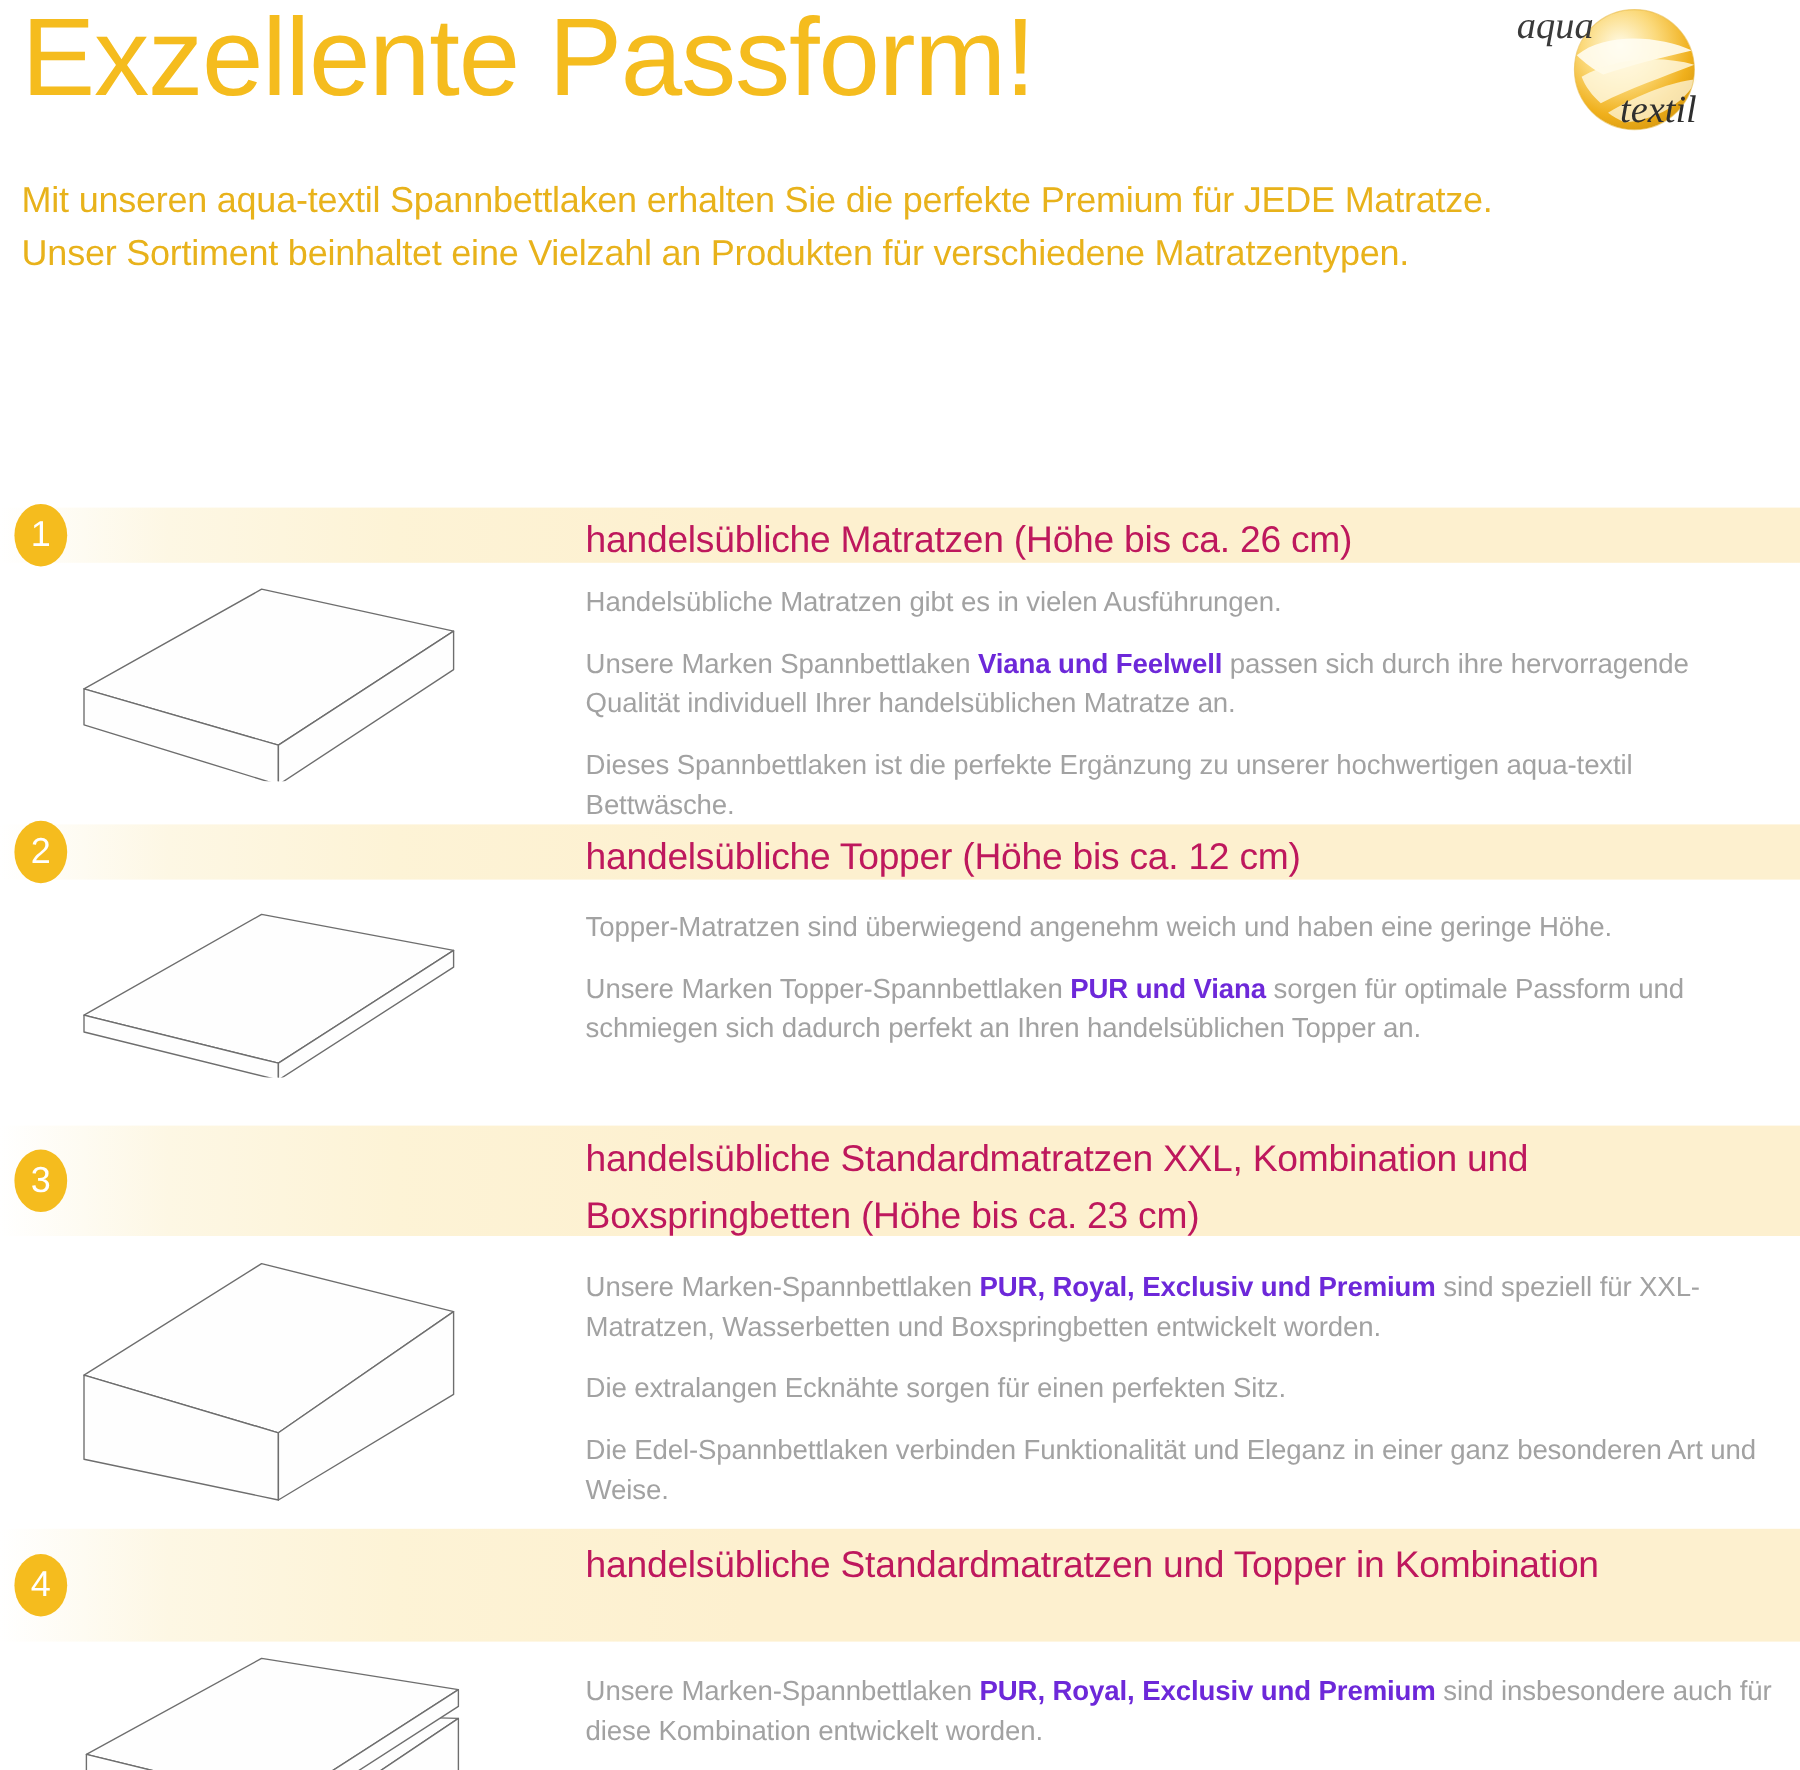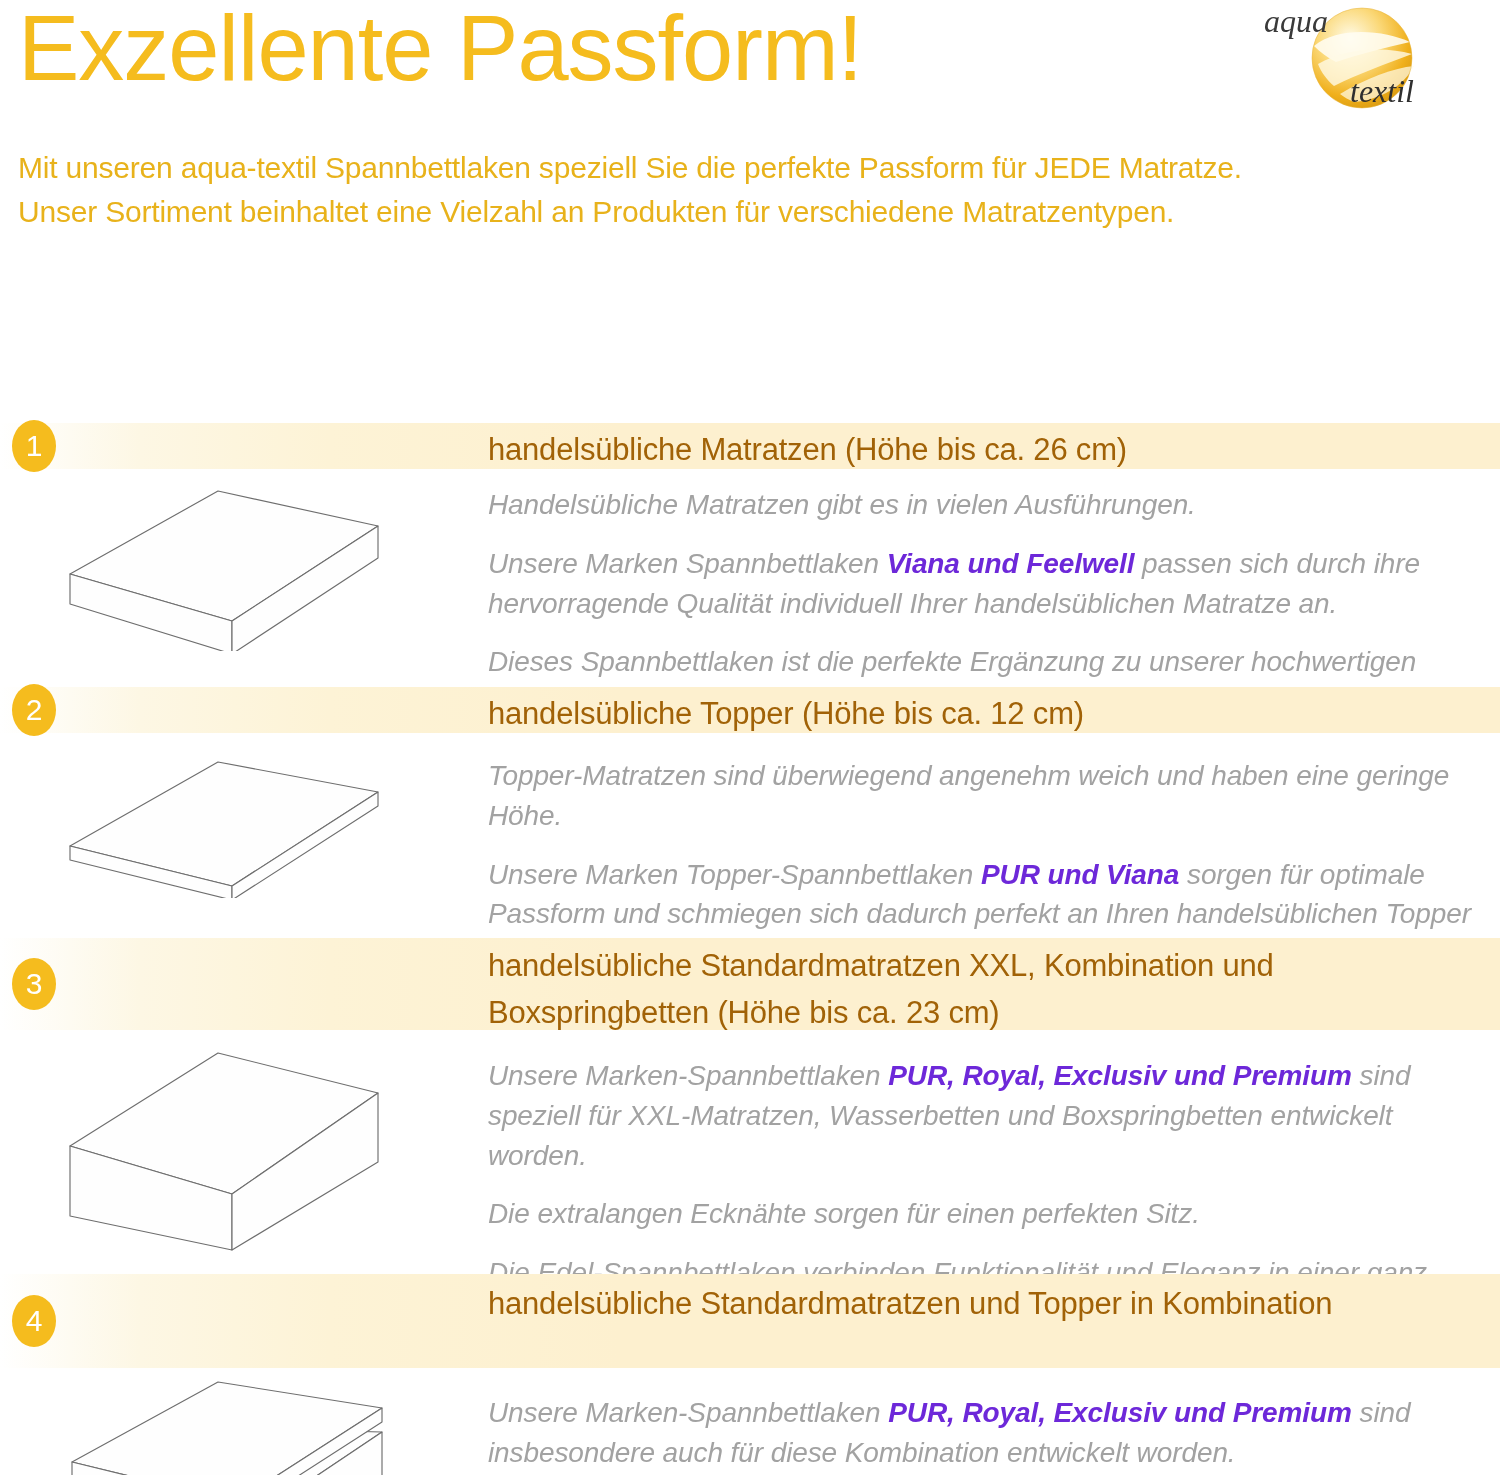--- a/index.html
+++ b/index.html
@@ -79,36 +79,35 @@
     text-align: center;
     font-weight: 400;
     z-index: 4;
   }
 
   .sec-title {
     position: absolute;
     left: 488px;
     z-index: 3;
     font-size: 31px;
-    color: #a16207;
+    color: #be185d;
     line-height: 1.52;
     letter-spacing: -0.2px;
     white-space: nowrap;
     font-weight: 400;
   }
 
   .body-text {
     position: absolute;
     left: 488px;
     width: 1000px;
     color: #a2a2a2;
-    font-size: 28px;
+    font-size: 23px;
     line-height: 1.42;
     letter-spacing: -0.1px;
-    font-style: italic;
   }
   .body-text p { margin-bottom: 19px; }
   .body-text p:last-child { margin-bottom: 0; }
   .body-text b { color: #6d28d9; font-weight: 700; }
 
   .illo {
     position: absolute;
     left: 60px;
     z-index: 2;
   }
@@ -160,21 +159,21 @@
       <path d="M84 62 C112 46, 150 44, 178 52 C152 62, 124 72, 100 84 C93 78, 87 70, 84 62 Z" fill="#FFFAE6" opacity="0.8"></path>
       <path d="M106 92 C132 76, 160 66, 180 64 C170 84, 146 98, 120 100 C115 98, 110 95, 106 92 Z" fill="#FFFCEC" opacity="0.7"></path>
       <circle cx="128" cy="56" r="50" fill="none" stroke="#E6B43B" stroke-width="0.9" opacity="0.55"></circle>
       <text x="30" y="30" font-family="'Liberation Serif', serif" font-style="italic" font-size="32" fill="#3a3a3a">aqua</text>
       <text x="116" y="100" font-family="'Liberation Serif', serif" font-style="italic" font-size="32" fill="#2f2f2f">textil</text>
     </svg>
   </div>
 </div>
 
 <div class="intro">
-  <p>Mit unseren aqua-textil Spannbettlaken speziell Sie die perfekte Passform für JEDE Matratze.</p>
+  <p>Mit unseren aqua-textil Spannbettlaken erhalten Sie die perfekte Premium für JEDE Matratze.</p>
   <p>Unser Sortiment beinhaltet eine Vielzahl an Produkten für verschiedene Matratzentypen.</p>
 </div>
 
 <div class="section" id="sec1">
   <div class="band"></div>
   <div class="badge">1</div>
   <div class="sec-title">handelsübliche Matratzen (Höhe bis ca. 26 cm)</div>
 
   <div class="illo">
     <svg width="330" height="185" viewBox="0 0 330 185">

